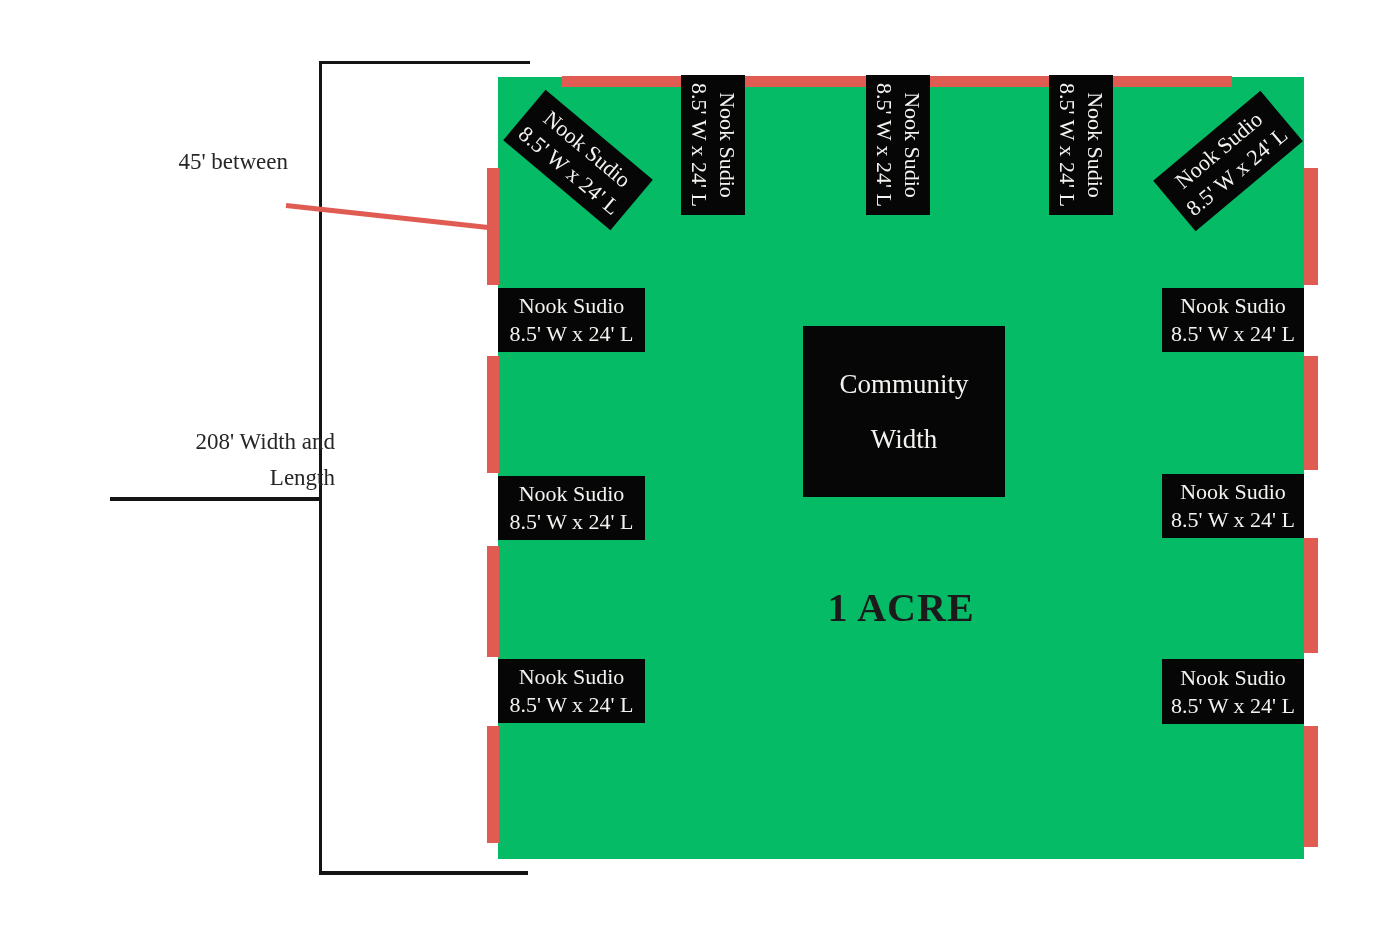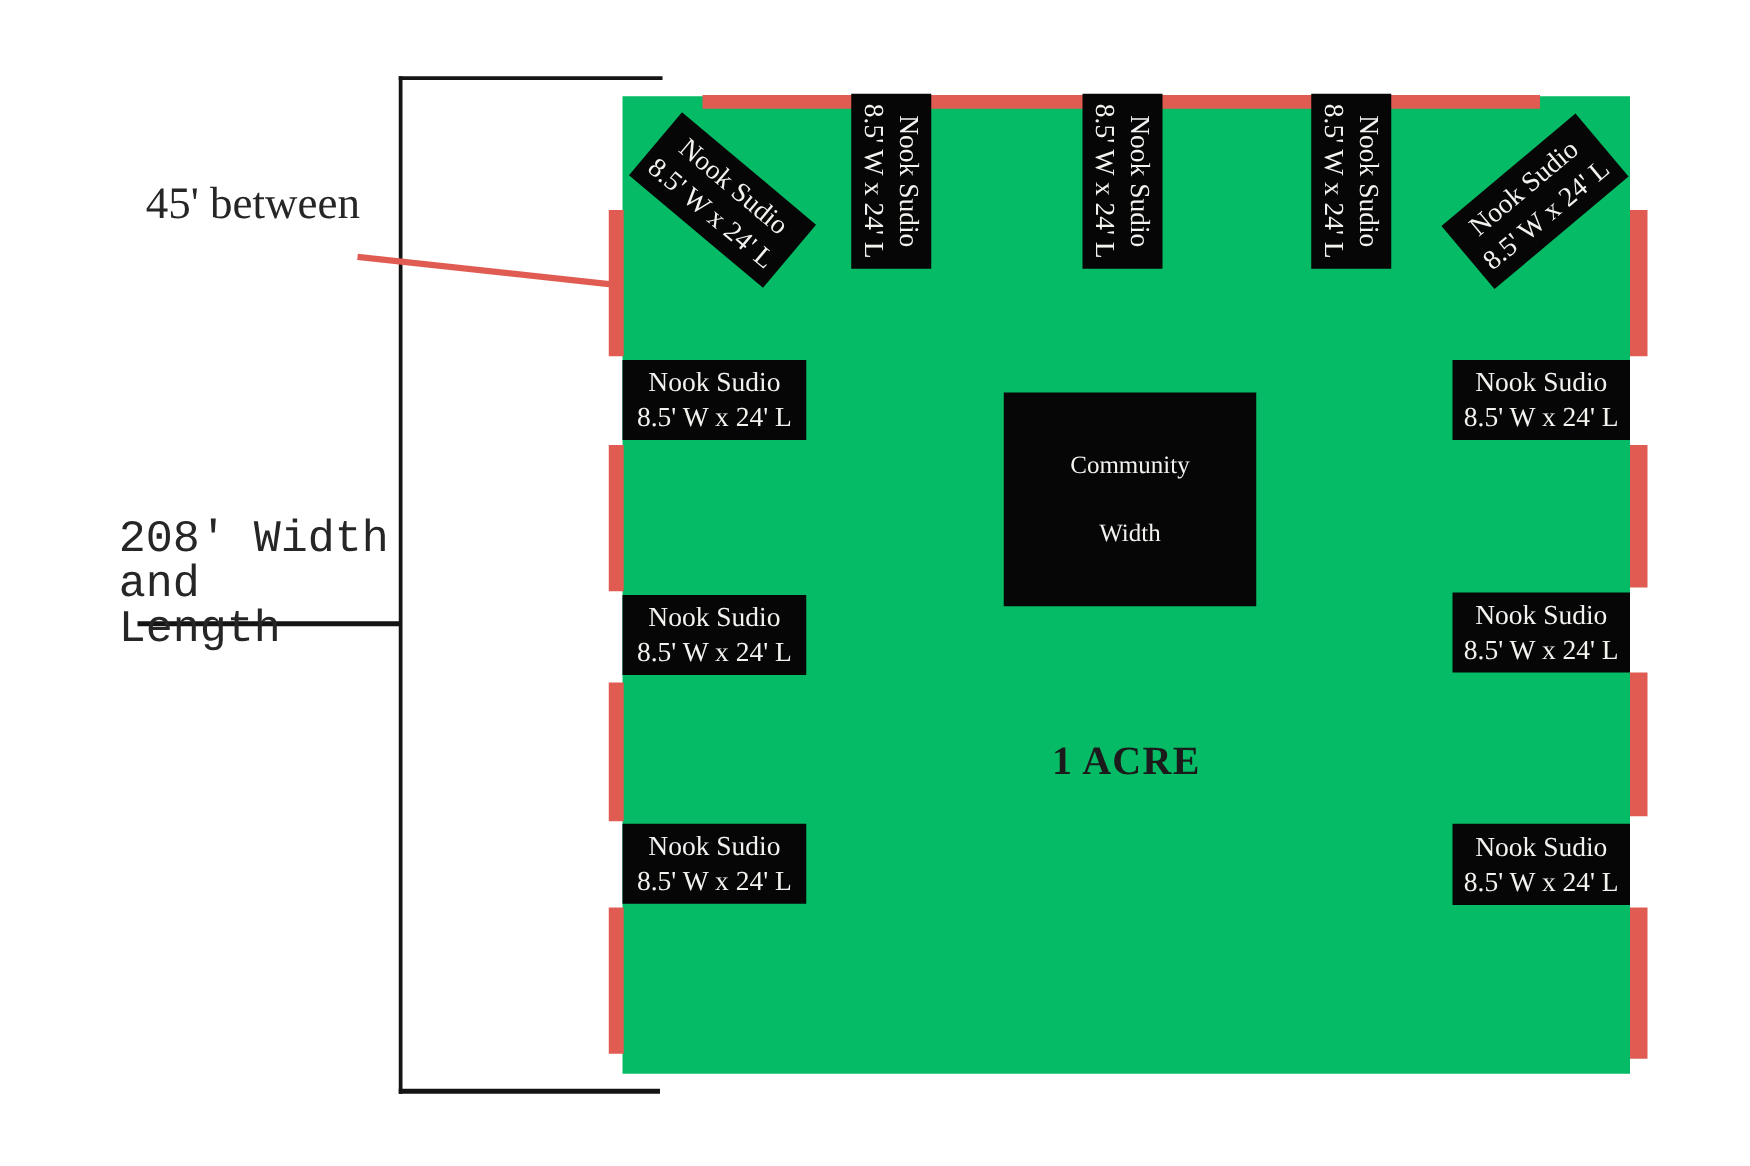--- a/index.html
+++ b/index.html
@@ -14,30 +14,30 @@
   .canvas{position:relative;width:1400px;height:933px;background:#ffffff;}
 
   .land{position:absolute;left:498px;top:77px;width:806px;height:782px;background:var(--land);z-index:1;}
 
   .marker{position:absolute;background:var(--marker);z-index:2;}
 
   .unit{position:absolute;background:var(--ink);color:#f4f2ef;display:flex;flex-direction:column;
         align-items:center;justify-content:center;text-align:center;font-size:22px;line-height:28px;z-index:3;}
   .unit .dim{font-size:22px;}
 
-  .community{position:absolute;left:803px;top:314px;width:202px;height:171px;background:var(--ink);
+  .community{position:absolute;left:803px;top:326px;width:202px;height:171px;background:var(--ink);
         color:#f4f2ef;display:flex;flex-direction:column;align-items:center;justify-content:center;
-        text-align:center;font-size:20px;line-height:27px;z-index:3;gap:28px;}
+        text-align:center;font-size:27px;line-height:27px;z-index:3;gap:28px;}
 
   .acre{position:absolute;left:741px;top:577px;width:320px;text-align:center;color:#1b1b1b;
-        font-size:32px;line-height:62px;font-weight:bold;z-index:3;letter-spacing:1px;}
+        font-size:40px;line-height:62px;font-weight:bold;z-index:3;letter-spacing:1px;}
 
-  .ann{position:absolute;font-size:36px;line-height:36px;color:var(--text);z-index:4;}
+  .ann{position:absolute;font-size:23px;line-height:36px;color:var(--text);z-index:4;}
   .ann.spacing{left:80px;top:144px;width:208px;text-align:right;}
-  .ann.dims{left:95px;top:414px;width:240px;text-align:left;font-family:Liberation Mono, monospace;}
+  .ann.dims{left:95px;top:424px;width:240px;text-align:right;}
 
   .line{position:absolute;background:#141414;z-index:4;}
   .callout{position:absolute;left:286px;top:203px;width:208px;height:5px;background:var(--marker);
         transform:rotate(6.2deg);transform-origin:left center;z-index:4;}
 </style>
 </head>
 <body>
 
 <div class="canvas">
 

